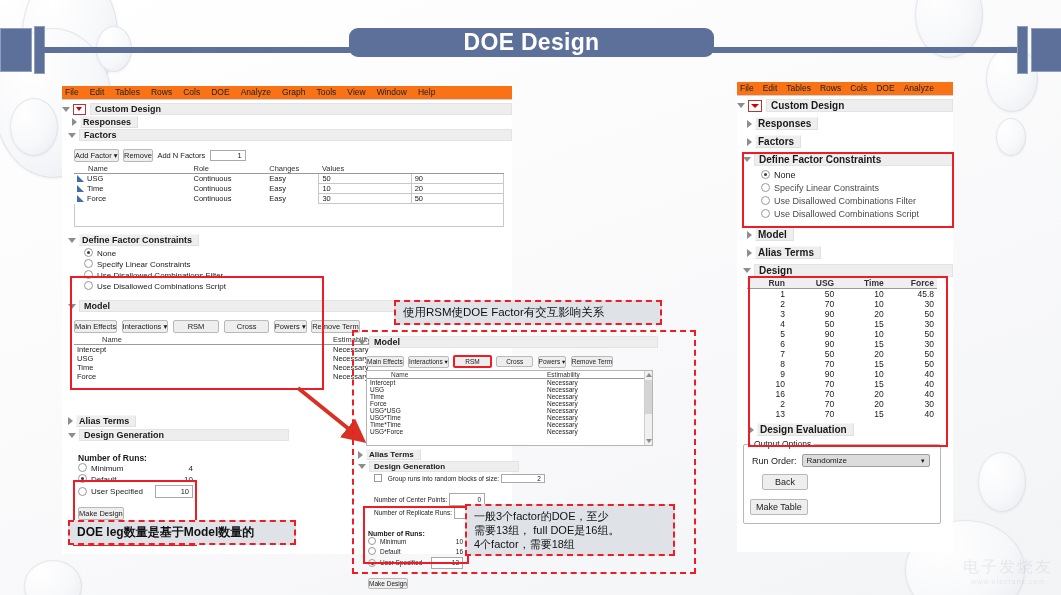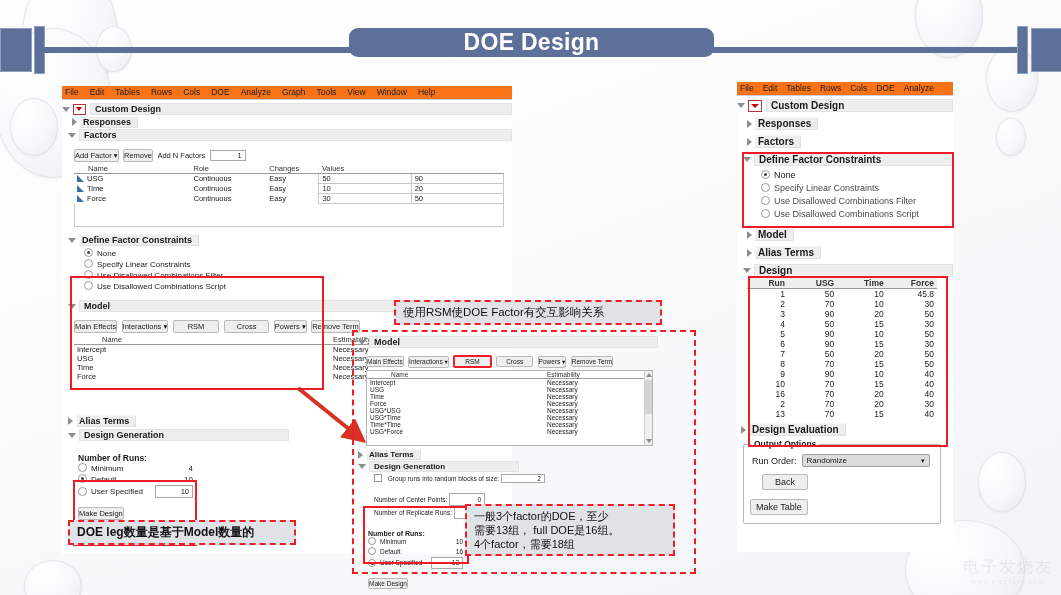--- a/index.html
+++ b/index.html
@@ -61,21 +61,21 @@
   .arrow-svg{position:absolute;pointer-events:none;}
   .listbox{border:1px solid #b5b5b5;background:#fff;overflow:hidden;position:relative;}
   .scroll{position:absolute;right:0;top:0;width:7px;bottom:0;background:#f0f0f0;
           border-left:1px solid #cecece;}
   .scroll .th{position:absolute;left:0;right:0;top:9px;height:34px;background:#d4d4d4;}
   .sc-ar{position:absolute;left:1px;width:0;height:0;border-left:3px solid transparent;
          border-right:3px solid transparent;}
   .sel-box{background:#dcdcdc;border:1px solid #9d9d9d;border-radius:2px;font-size:8px;
            padding:1px 4px;display:flex;justify-content:space-between;align-items:center;}
   .group{border:1px solid #b8b8b8;border-radius:2px;position:relative;}
-  .group > .lg{position:absolute;top:-6px;left:7px;background:#fff;padding:0 3px;font-size:8.5px;font-weight:bold;}
+  .group > .lg{position:absolute;top:-6px;left:7px;background:#fff;padding:0 3px;font-size:8.5px;}
   .watermark{position:absolute;right:8px;bottom:6px;opacity:.18;text-align:center;
              font-size:16px;color:#9aa0a8;line-height:15px;letter-spacing:2px;}
   .watermark small{font-size:7px;letter-spacing:1px;display:block;}
 </style>
 </head>
 <body>
 
 <div id="slide-bg">
   <div class="bubble" style="left:-40px;top:-52px;width:150px;height:190px;"></div>
   <div class="bubble" style="left:22px;top:-30px;width:96px;height:128px;"></div>
@@ -519,21 +519,21 @@
       <tr>
             <td style="text-align:right;">13</td>
             <td style="text-align:right;">70</td>
             <td style="text-align:right;">15</td>
             <td style="text-align:right;">40</td>
           </tr>
     </tbody>
       </table>
   </div>
 
-  <div class="outline-head" style="margin-left:4px;margin-top:4px;font-size:10px;">
+  <div class="outline-head" style="margin-left:12px;margin-top:4px;font-size:10px;">
     <span class="disc closed"></span>
     <span class="cap">Design Evaluation</span>
   </div>
 
   <div class="group" style="margin-left:6px;margin-top:8px;width:196px;height:78px;">
     <span class="lg">Output Options</span>
     <div style="display:flex;align-items:center;margin:9px 0 0 8px;">
       <span style="font-size:9px;margin-right:5px;">Run Order:</span>
       <span class="sel-box" style="width:118px;">
         <span>Randomize</span>

